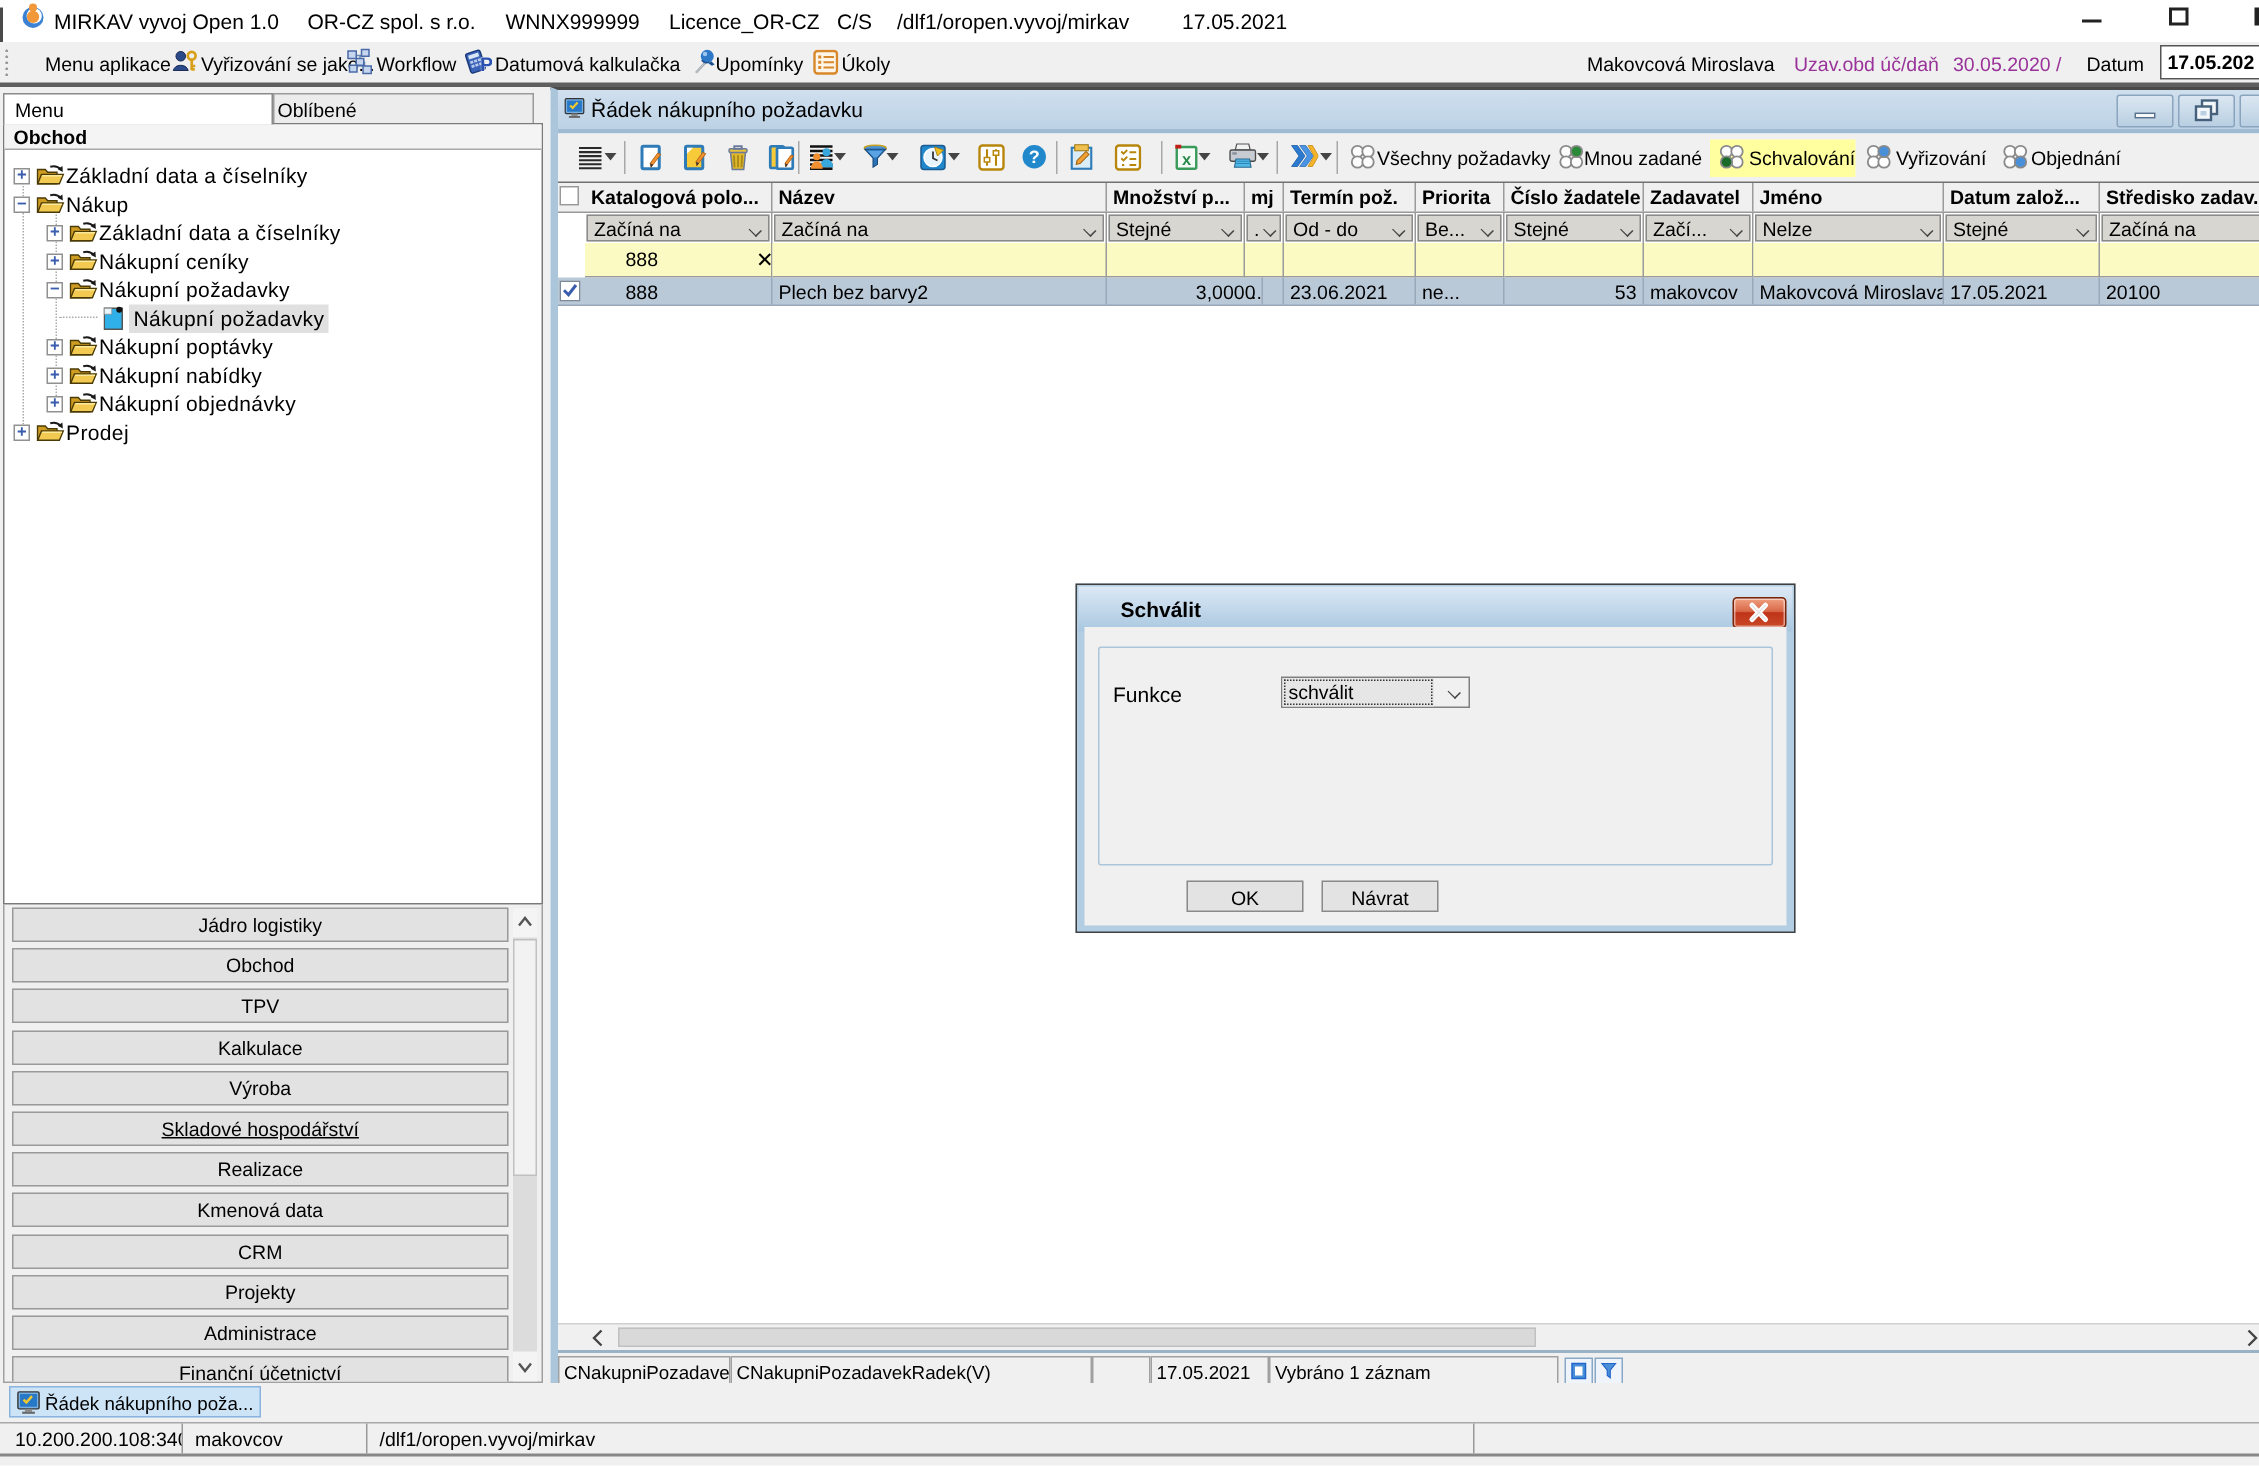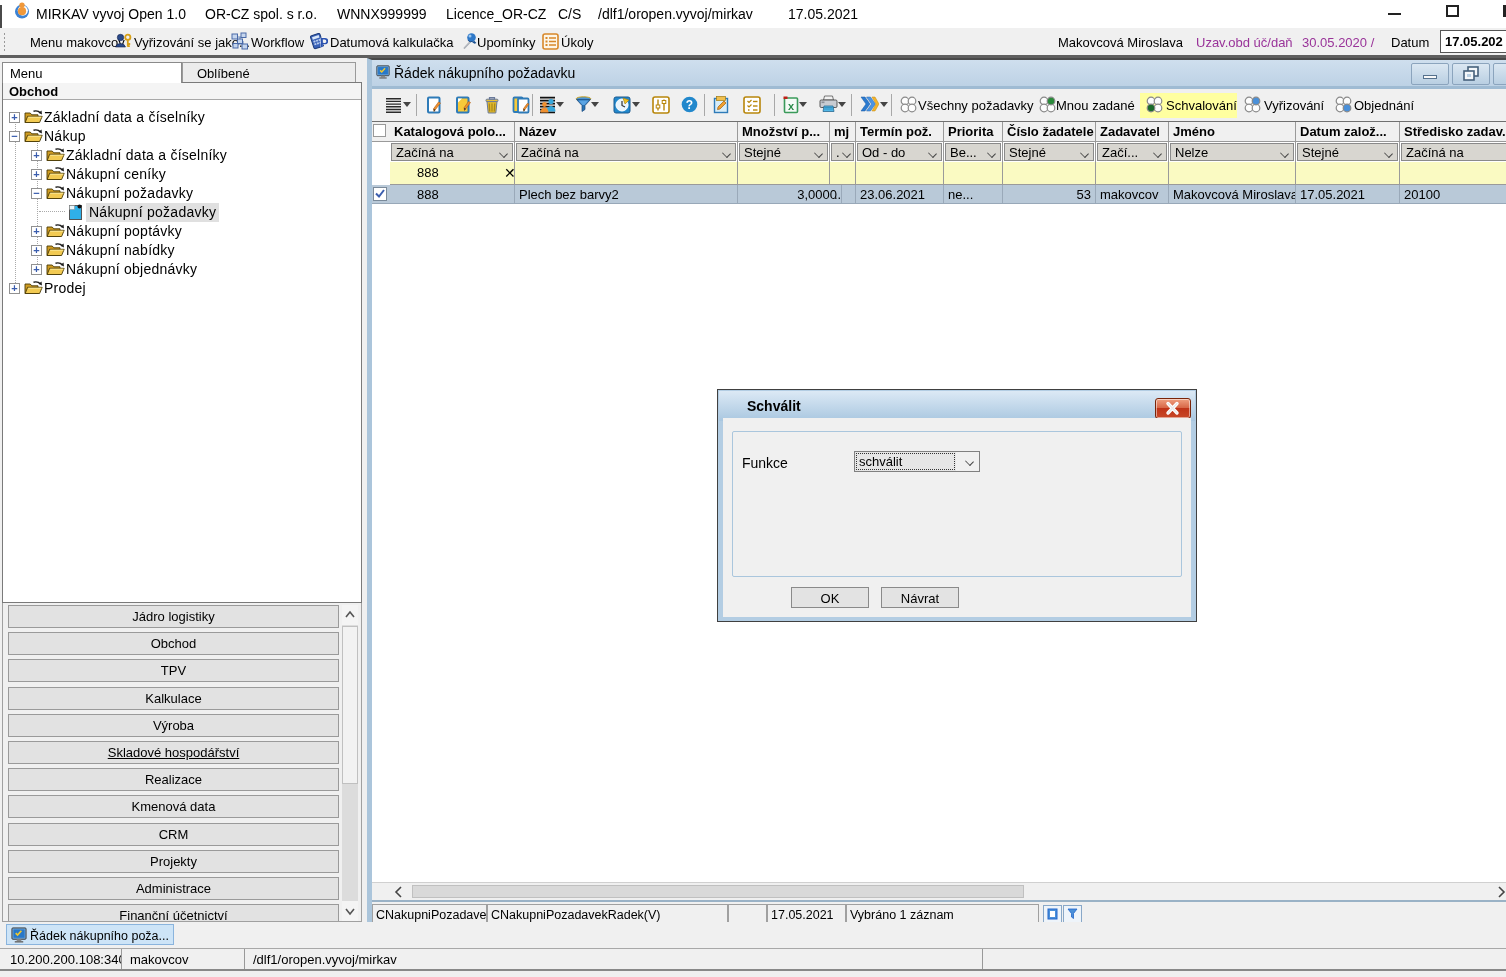--- a/index.html
+++ b/index.html
@@ -13,21 +13,21 @@
 
 
 #menubar { position:absolute; left:0; top:28px; width:1506px; height:30px; background:#f0f0f0; border-bottom:3px solid #5f5f5f; }
 #menubar .mi { position:absolute; top:7px; font-size:13px; }
 .purple { color:#993399; }
 #dateinput { position:absolute; left:1440px; top:2px; width:70px; height:23px; background:#fff; border:1px solid #555; font-weight:bold; font-size:13px; padding:3px 0 0 4px; }
 
 
 .tab { position:absolute; top:62px; height:21px; font-size:13px; padding:3px 0 0 7px; }
 #tabMenu { left:2px; width:180px; background:#fff; border:1px solid #8a8a8a; border-bottom:none; z-index:3; }
-#tabObl { left:182px; width:174px; background:#ececec; border:1px solid #9a9a9a; border-bottom:none; padding-left:14px; }
+#tabObl { left:182px; width:174px; background:#ececec; border:1px solid #9a9a9a; border-bottom:none; padding-left:2px; }
 
 
 #treepanel { position:absolute; left:2px; top:82px; width:360px; height:521px; background:#fff; border:1px solid #7a7a7a; z-index:2; }
 #treehead { height:17px; border-bottom:1px solid #a8a8a8; background:#f4f4f4; font-weight:bold; padding:1px 0 0 6px; }
 .trow { position:absolute; height:19px; line-height:19px; font-size:14px; white-space:pre; letter-spacing:.25px; }
 .tsel { background:#e0e0e0; }
 
 
 #navpanel { position:absolute; left:2px; top:603px; width:360px; height:319px; background:#f0f0f0; border:1px solid #a0a0a0; border-top:none; overflow:hidden; }
 .navbtn { position:absolute; left:5px; width:331px; height:23px; background:#e2e2e2; border:1px solid #9a9a9a; text-align:center; font-size:13px; padding-top:3px; }
@@ -105,21 +105,21 @@
   <div class="t" style="left:558px;">C/S</div>
   <div class="t" style="left:598px;">/dlf1/oropen.vyvoj/mirkav</div>
   <div class="t" style="left:788px;">17.05.2021</div>
   <div class="abs" style="left:1388px; top:13px; width:13px; height:2px; background:#222;"></div>
   <div class="abs" style="left:1446px; top:5px; width:13px; height:12px; border:2px solid #222;"></div>
   <div class="abs" style="left:1503px; top:5px; width:3px; height:12px; background:#222;"></div>
 </div>
 
 <div id="menubar">
   <div class="abs" style="left:3px; top:4px; width:3px; height:19px; background-image:radial-gradient(circle, #999 1px, transparent 1px); background-size:3px 4px;"></div>
-  <div class="mi" style="left:30px;">Menu makovcov</div>
+  <div class="mi" style="left:30px;">Menu aplikace</div>
   <div class="icon" style="left:114px; top:4px;">
       <svg width="18" height="18" viewBox="0 0 18 18">
         <circle cx="6.5" cy="5.5" r="3.2" fill="#2a4a8a" stroke="#12204a" stroke-width="0.6"></circle>
         <path d="M1.5 15 a5.2 4.8 0 0 1 10 0z" fill="#2a4a8a" stroke="#12204a" stroke-width="0.6"></path>
         <circle cx="13.8" cy="5.2" r="2.6" fill="none" stroke="#d8a018" stroke-width="1.8"></circle>
         <path d="M13.8 7.8 v7 M13.8 12 h2.4 M13.8 14.2 h2" stroke="#d8a018" stroke-width="1.8"></path>
       </svg>
     </div>
   <div class="mi" style="left:134px;">Vyřizování se jako...</div>
   <div class="icon" style="left:231px; top:4px;">

